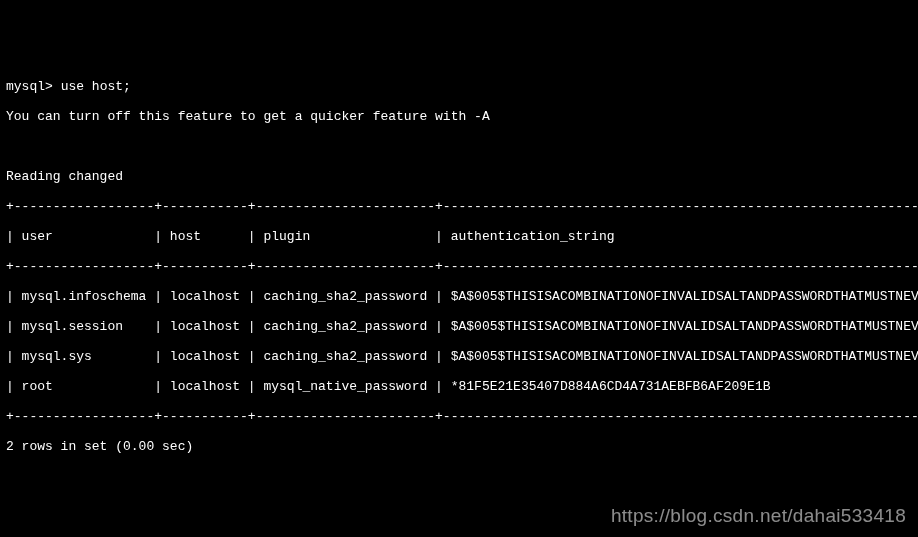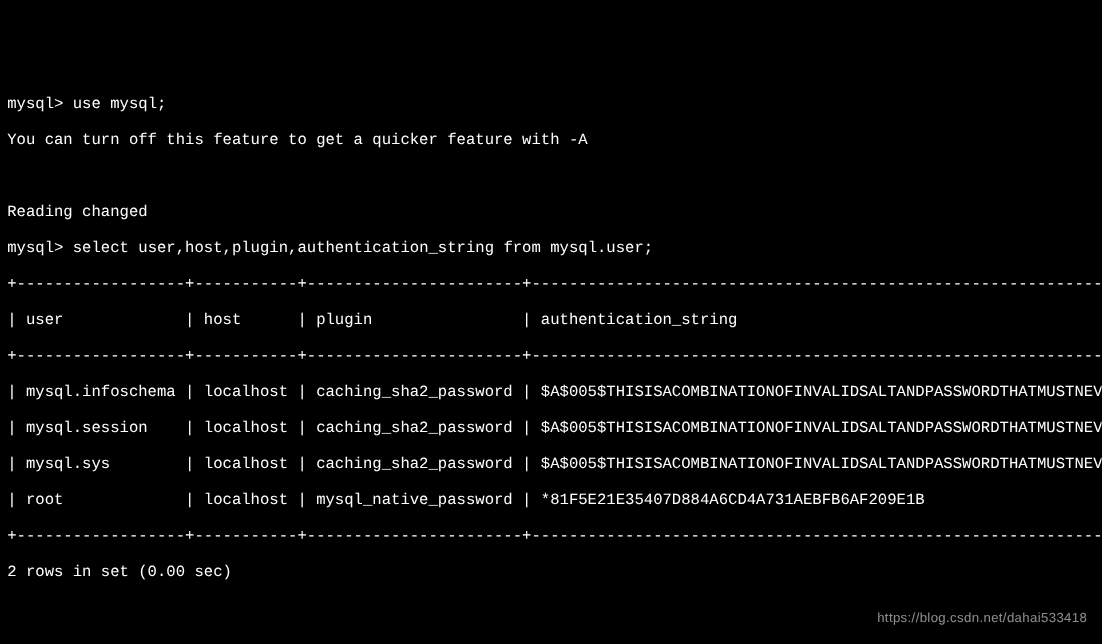--- a/index.html
+++ b/index.html
@@ -16,37 +16,36 @@
       position: relative;
       white-space: pre;
     }
     .prompt { display: inline-block; }
     .watermark {
       position: absolute;
       right: 12px;
       bottom: 14px;
       color: rgba(255,255,255,0.55);
       font-family: Arial, sans-serif;
-      font-size: 11px;
+      font-size: 19px;
       letter-spacing: 0.3px;
       white-space: nowrap;
     }
     .line { display: block; min-height: 15px; }
   </style>
 </head>
 <body>
 
 
 
 <div>
-<span class="line"><span class="prompt">mysql&gt;</span> <span>use mysql;</span></span>
+<span class="line"><span class="prompt">mysql&gt;</span> <span>use host;</span></span>
 <span class="line">You can turn off this feature to get a quicker feature with -A</span>
 <span class="line"> </span>
 <span class="line">Reading changed</span>
-<span class="line"><span class="prompt">mysql&gt;</span> <span>select user,host,plugin,authentication_string from mysql.user;</span></span>
 <span class="line">+------------------+-----------+-----------------------+------------------------------------------------------------------------+</span>
 <span class="line">| user             | host      | plugin                | authentication_string                                                  |</span>
 <span class="line">+------------------+-----------+-----------------------+------------------------------------------------------------------------+</span>
 <span class="line">| mysql.infoschema | localhost | caching_sha2_password | $A$005$THISISACOMBINATIONOFINVALIDSALTANDPASSWORDTHATMUSTNEVERBRBEUSED |</span>
 <span class="line">| mysql.session    | localhost | caching_sha2_password | $A$005$THISISACOMBINATIONOFINVALIDSALTANDPASSWORDTHATMUSTNEVERBRBEUSED |</span>
 <span class="line">| mysql.sys        | localhost | caching_sha2_password | $A$005$THISISACOMBINATIONOFINVALIDSALTANDPASSWORDTHATMUSTNEVERBRBEUSED |</span>
 <span class="line">| root             | localhost | mysql_native_password | *81F5E21E35407D884A6CD4A731AEBFB6AF209E1B                              |</span>
 <span class="line">+------------------+-----------+-----------------------+------------------------------------------------------------------------+</span>
 <span class="line">2 rows in set (0.00 sec)</span>
 <span class="line"> </span>

